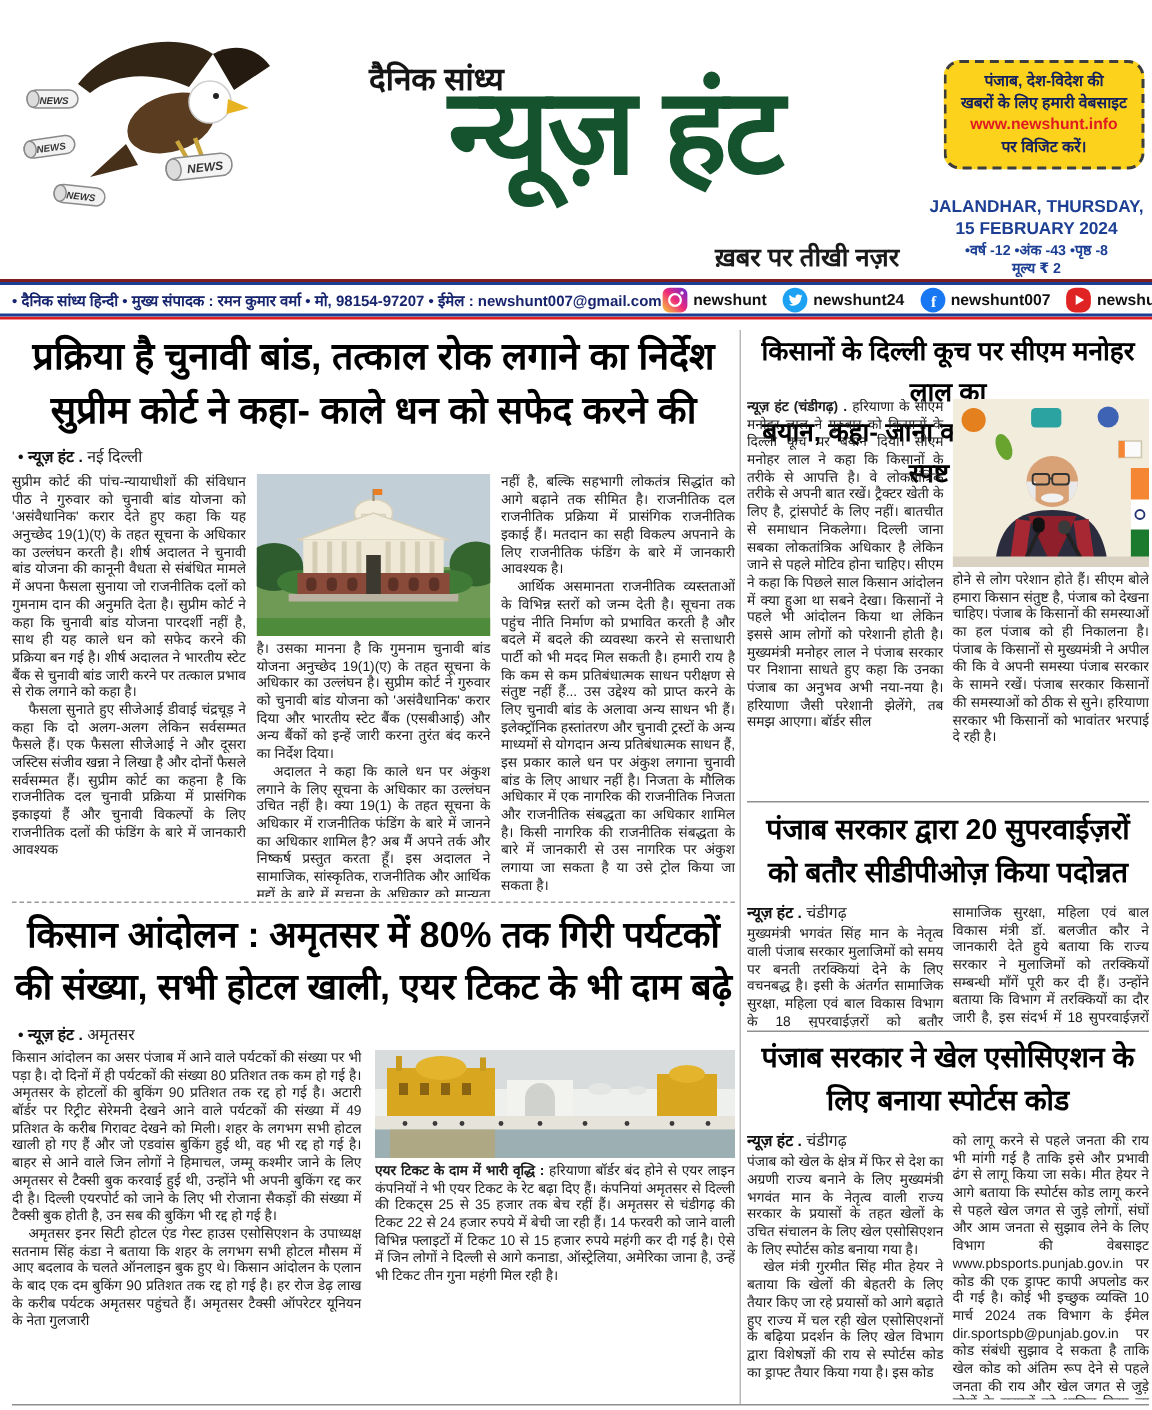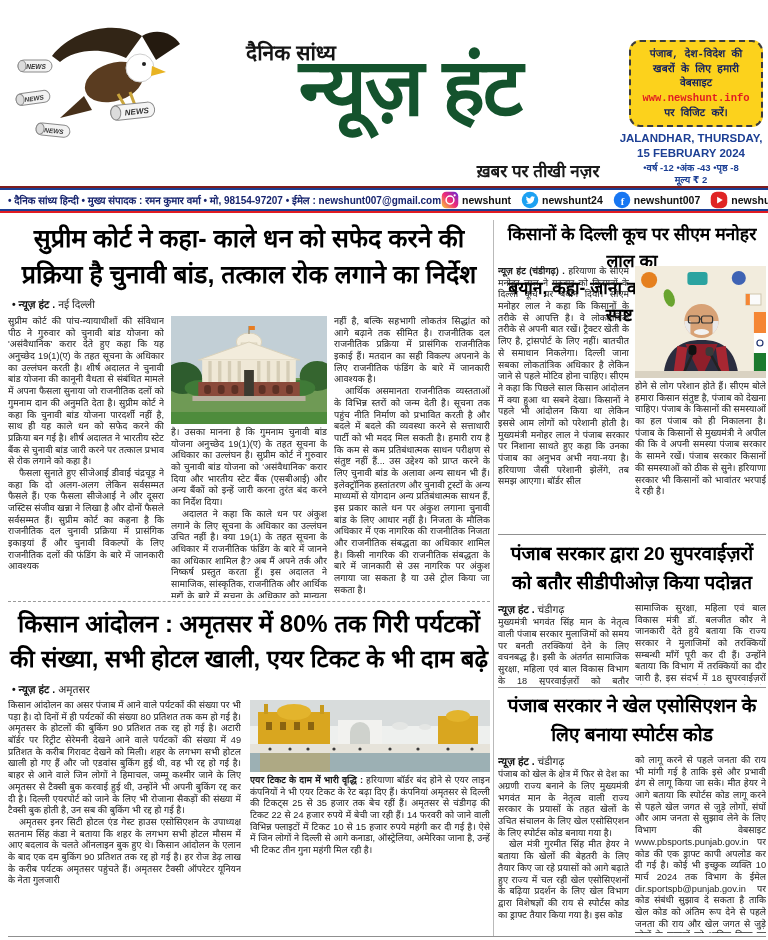--- a/index.html
+++ b/index.html
@@ -14,21 +14,21 @@
   
   .edition-label { left:246px; top:38px; font-size:21px; font-weight:700; color:#151515; }
   .paper-title {
     left:195px; top:46px; width:430px; text-align:center;
     font-size:80px; font-weight:700; line-height:1.04; color:#14532d; letter-spacing:-2px;
   }
   .tagline { left:438px; top:159px; width:200px; text-align:center; font-size:17px; font-weight:700; color:#1a1a1a; }
   .promo-box {
     left:629px; top:40px; width:134px; padding:5px 3px;
     background:#fcd21c; border:2px dashed #3c3c3c; border-radius:11px;
-    text-align:center; font-size:10.5px; font-weight:700; line-height:1.4; color:#14205e;font-family:Liberation Mono, monospace;
+    text-align:center; font-size:10.5px; font-weight:700; line-height:1.4; color:#14205e;
   }
   .promo-box .url { color:#e11b22; display:block; }
   .dateline { left:614px; top:131px; width:154px; text-align:center; color:#1c3f94; font-weight:700; font-size:11.5px; line-height:1.3; }
   .issue-info { font-size:9.5px; font-weight:700; margin-top:1px; }
   .price { font-size:9.5px; font-weight:700; }
 
   
   .contact-bar-outer { left:0; top:186px; width:768px; border-top:2px solid #7f1d1d; border-bottom:2px solid #e11b22; }
   .contact-bar-inner { border-top:2px solid #1c3f94; border-bottom:2px solid #1c3f94; background:#fff; height:23px;
     display:flex; align-items:center; justify-content:space-between; padding:0 8px; }
@@ -186,22 +186,22 @@
           <span class="handle">newshunt07</span>
         </span>
       </span>
     </div>
   </div>
 
   <div class="abs v-divider"></div>
 
   <article>
     <h1 class="abs headline lead-headline">
+      <span>प्रक्रिया है चुनावी बांड, तत्काल रोक लगाने का निर्देश</span>
       <span>सुप्रीम कोर्ट ने कहा- काले धन को सफेद करने की</span>
-      <span>प्रक्रिया है चुनावी बांड, तत्काल रोक लगाने का निर्देश</span>
     </h1>
     <div class="abs byline lead-byline">
       <b>• न्यूज़ हंट .</b>
       <span>नई दिल्ली</span>
     </div>
     <div class="abs cols lead-cols">
       <div class="col body-text">
         <p>सुप्रीम कोर्ट की पांच-न्यायाधीशों की संविधान पीठ ने गुरुवार को चुनावी बांड योजना को 'असंवैधानिक' करार देते हुए कहा कि यह अनुच्छेद 19(1)(ए) के तहत सूचना के अधिकार का उल्लंघन करती है। शीर्ष अदालत ने चुनावी बांड योजना की कानूनी वैधता से संबंधित मामले में अपना फैसला सुनाया जो राजनीतिक दलों को गुमनाम दान की अनुमति देता है। सुप्रीम कोर्ट ने कहा कि चुनावी बांड योजना पारदर्शी नहीं है, साथ ही यह काले धन को सफेद करने की प्रक्रिया बन गई है। शीर्ष अदालत ने भारतीय स्टेट बैंक से चुनावी बांड जारी करने पर तत्काल प्रभाव से रोक लगाने को कहा है।</p>
         <p>फैसला सुनाते हुए सीजेआई डीवाई चंद्रचूड़ ने कहा कि दो अलग-अलग लेकिन सर्वसम्मत फैसले हैं। एक फैसला सीजेआई ने और दूसरा जस्टिस संजीव खन्ना ने लिखा है और दोनों फैसले सर्वसम्मत हैं। सुप्रीम कोर्ट का कहना है कि राजनीतिक दल चुनावी प्रक्रिया में प्रासंगिक इकाइयां हैं और चुनावी विकल्पों के लिए राजनीतिक दलों की फंडिंग के बारे में जानकारी आवश्यक</p>
       </div>

